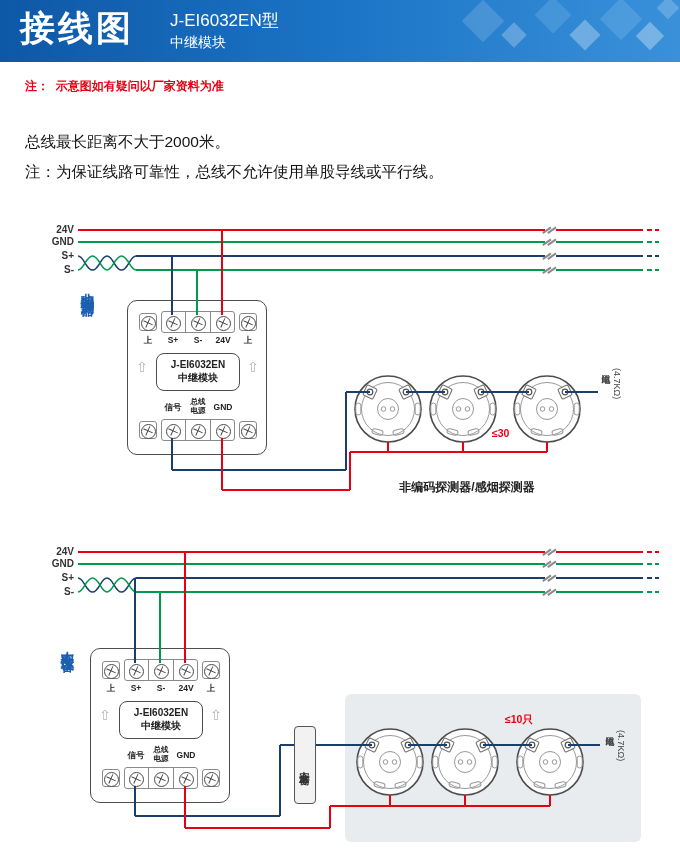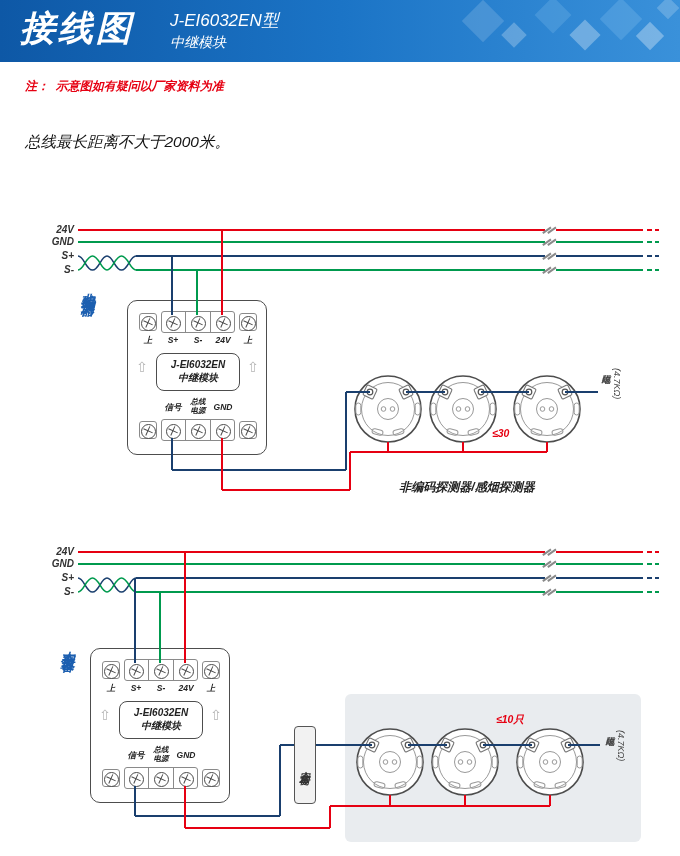--- a/index.html
+++ b/index.html
@@ -1,17 +1,17 @@
 <!DOCTYPE html>
 <html><head>
 <meta charset="utf-8">
 <style>
   *{margin:0;padding:0;box-sizing:border-box;}
   body{background:#ffffff;font-family:"Liberation Sans","DejaVu Sans",sans-serif;}
-  #page{position:relative;width:680px;height:856px;background:#fff;overflow:hidden;font-style:italic;}
+  #page{position:relative;width:680px;height:856px;background:#fff;overflow:hidden;}
 
   .hdr{position:absolute;left:0;top:0;width:680px;height:62px;
        background:linear-gradient(90deg,#0e58a6 0%,#1b74c6 50%,#3a91da 100%);overflow:hidden;}
   .hdr-title{position:absolute;left:20px;top:5px;font-size:35px;font-weight:bold;color:#fff;letter-spacing:3px;z-index:2;}
   .hdr-model{position:absolute;left:170px;top:9px;color:#fff;font-size:17px;z-index:2;}
   .hdr-sub{position:absolute;left:170px;top:34px;color:#fff;font-size:14px;z-index:2;}
   .decor-sq{position:absolute;transform:rotate(45deg);z-index:1;}
 
   .txt-red{position:absolute;left:25px;color:#e60012;font-size:12px;font-weight:600;white-space:pre;z-index:30;}
   .txt{position:absolute;left:25px;color:#141414;font-size:15.5px;z-index:30;}
@@ -65,32 +65,33 @@
         <div class="decor-sq" style="left: 540px; top: 2px; width: 26px; height: 26px; background: rgb(159, 209, 245); opacity: 0.2;"></div>
         <div class="decor-sq" style="left: 574px; top: 24px; width: 22px; height: 22px; background: rgb(255, 255, 255); opacity: 0.3;"></div>
         <div class="decor-sq" style="left: 606px; top: 4px; width: 30px; height: 30px; background: rgb(159, 209, 245); opacity: 0.22;"></div>
         <div class="decor-sq" style="left: 640px; top: 26px; width: 20px; height: 20px; background: rgb(255, 255, 255); opacity: 0.32;"></div>
         <div class="decor-sq" style="left: 660px; top: 0px; width: 16px; height: 16px; background: rgb(255, 255, 255); opacity: 0.2;"></div>
       </div>
   </header>
 
   <div class="txt-red" style="top:78px;">注：  示意图如有疑问以厂家资料为准</div>
   <div class="txt" style="top:132px;">总线最长距离不大于2000米。</div>
+  <div class="txt" style="top:162px;">注：为保证线路可靠性，总线不允许使用单股导线或平行线。</div>
 
   <div class="side-label" style="left:78px;top:282px;">非编码探测器</div>
   <div class="caption" style="left:377px;top:479px;width:180px;font-size:12px;">非编码探测器/感烟探测器</div>
   <div class="count" style="left:492px;top:427px;width:40px;">≤30</div>
   <div class="terminator" style="left:600px;top:368px;height:84px;">
     <span>终端电阻</span>
     <span>(4.7KΩ)</span>
   </div>
 
   <div class="side-label" style="left:58px;top:640px;">本安型设备</div>
   <div class="zone" style="left:345px;top:694px;width:296px;height:148px;"></div>
-  <div class="count" style="left:496px;top:713px;width:46px;">≤10只</div>
+  <div class="count" style="left:496px;top:713px;width:46px;text-align:center;">≤10只</div>
   <div class="barrier" style="left:294px;top:726px;">
     <span class="barrier-label">安全栅</span>
   </div>
   <div class="terminator" style="left:604px;top:730px;height:84px;">
     <span>终端电阻</span>
     <span>(4.7KΩ)</span>
   </div>
 
 <div class="bus-label" style="left: 30px; top: 224px; width: 44px;">24V</div>
     <div class="seg" style="left: 78px; top: 229.2px; width: 565px; height: 1.6px; background: rgb(230, 0, 18);"></div>

